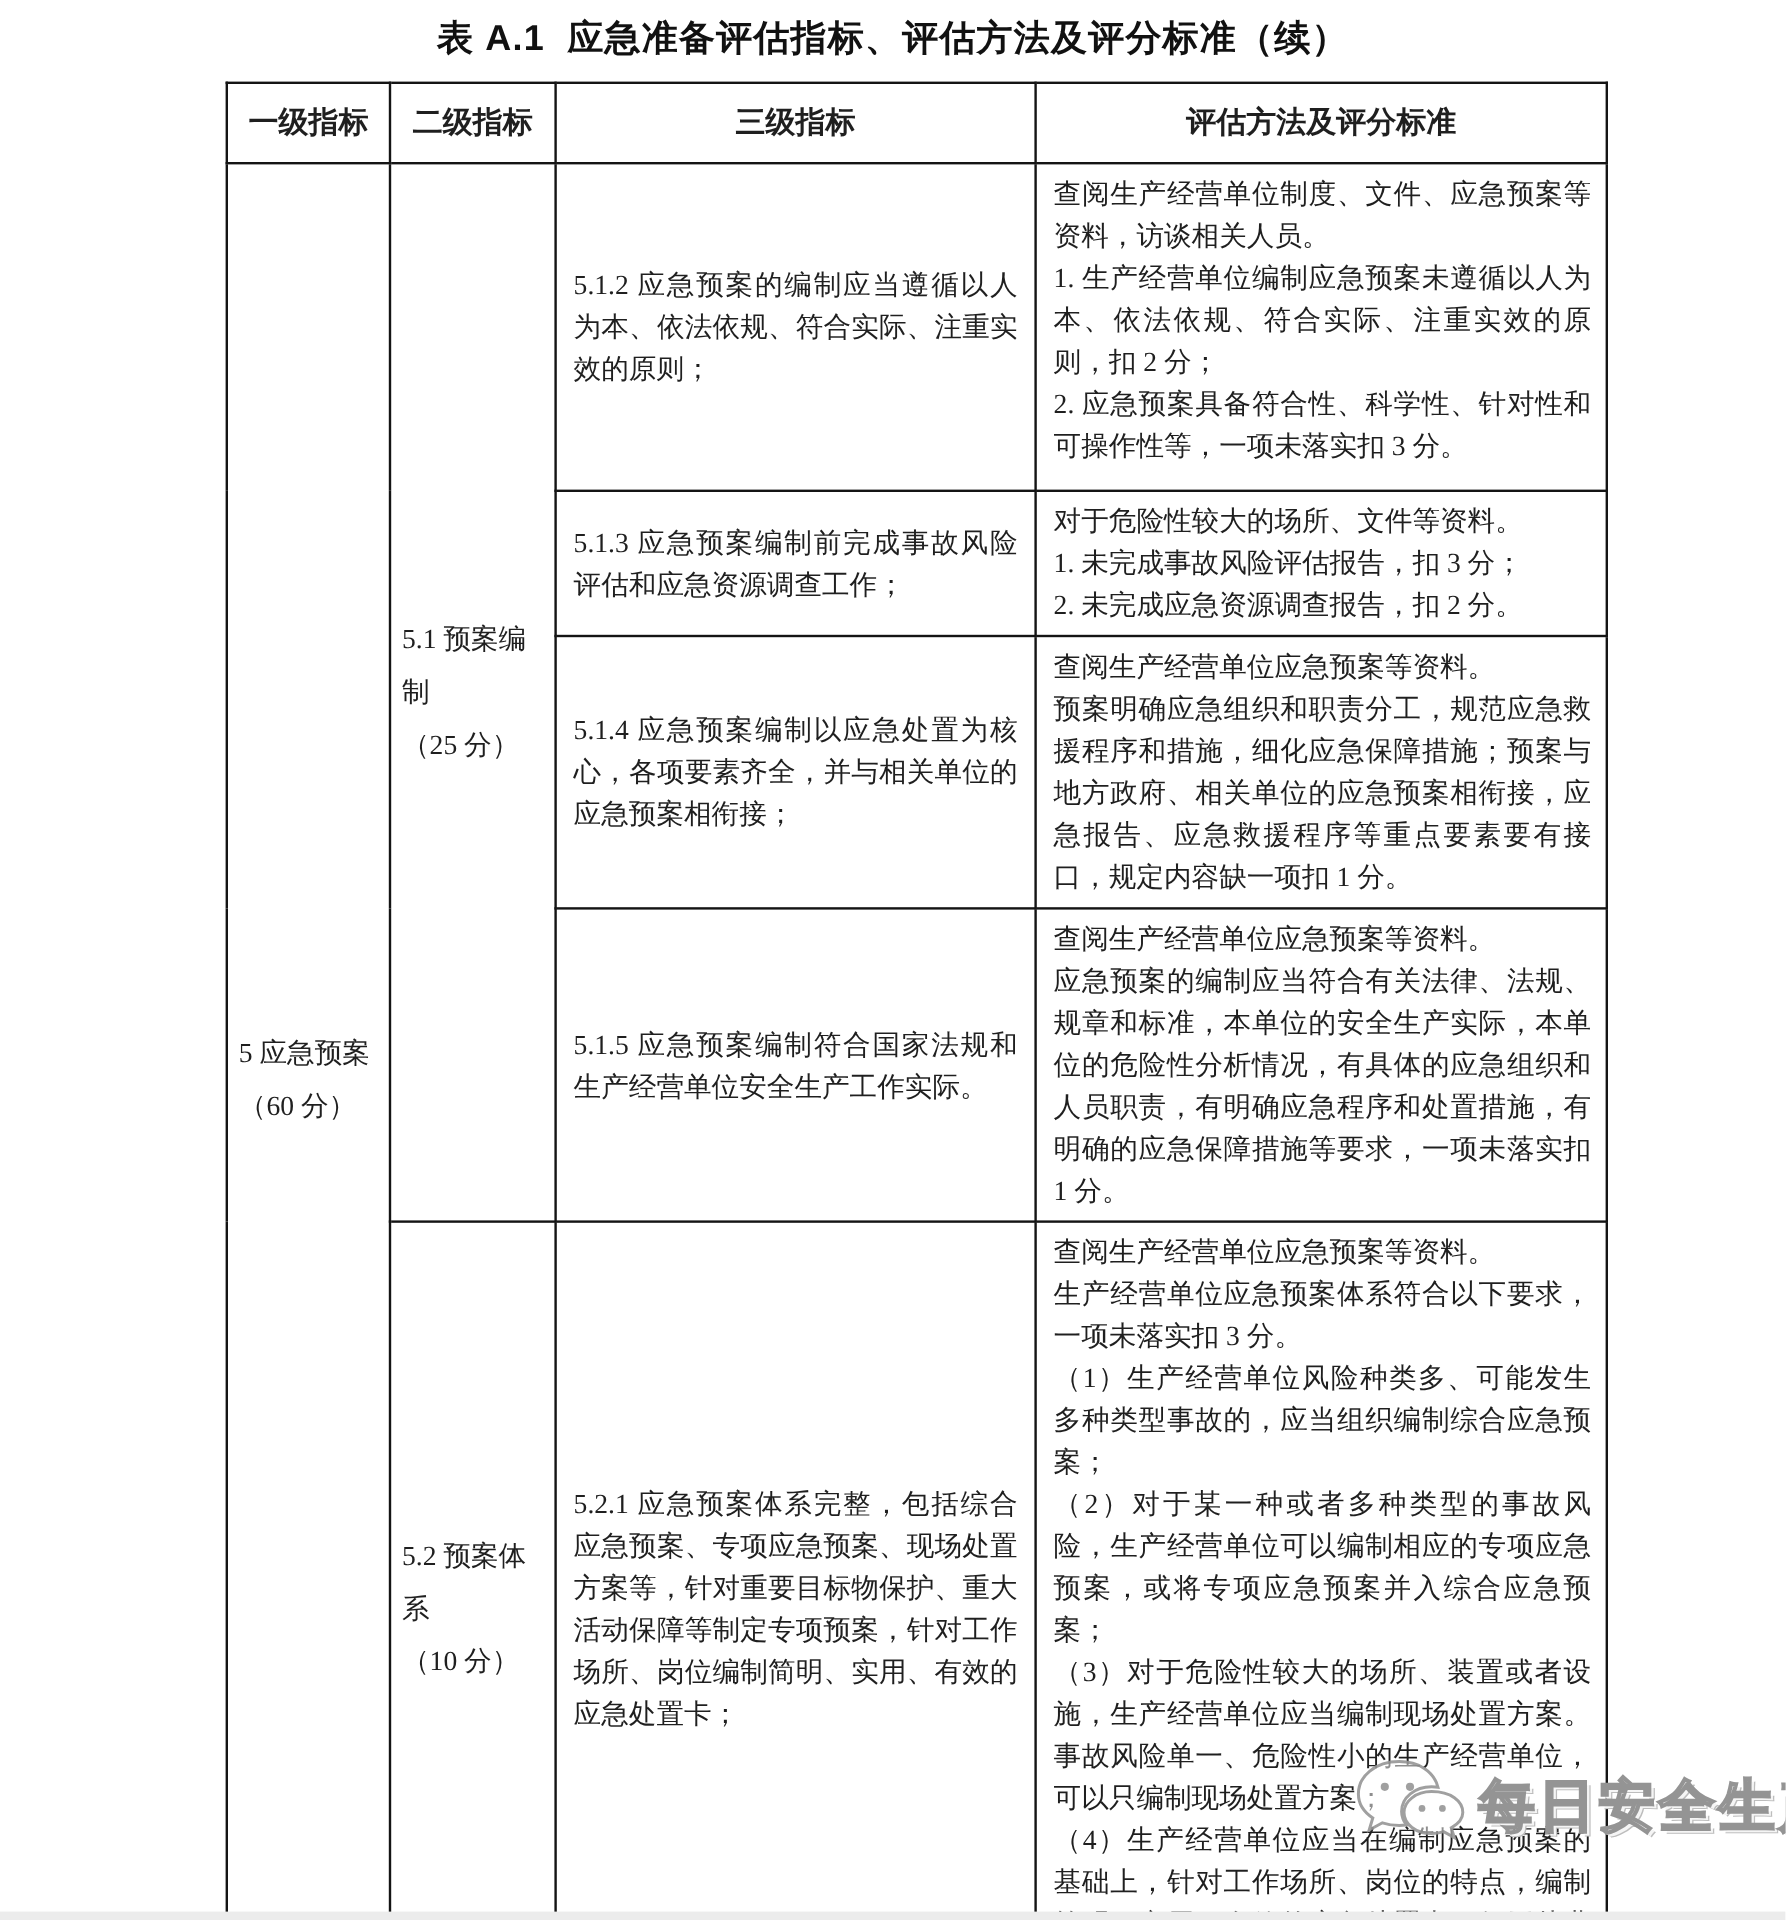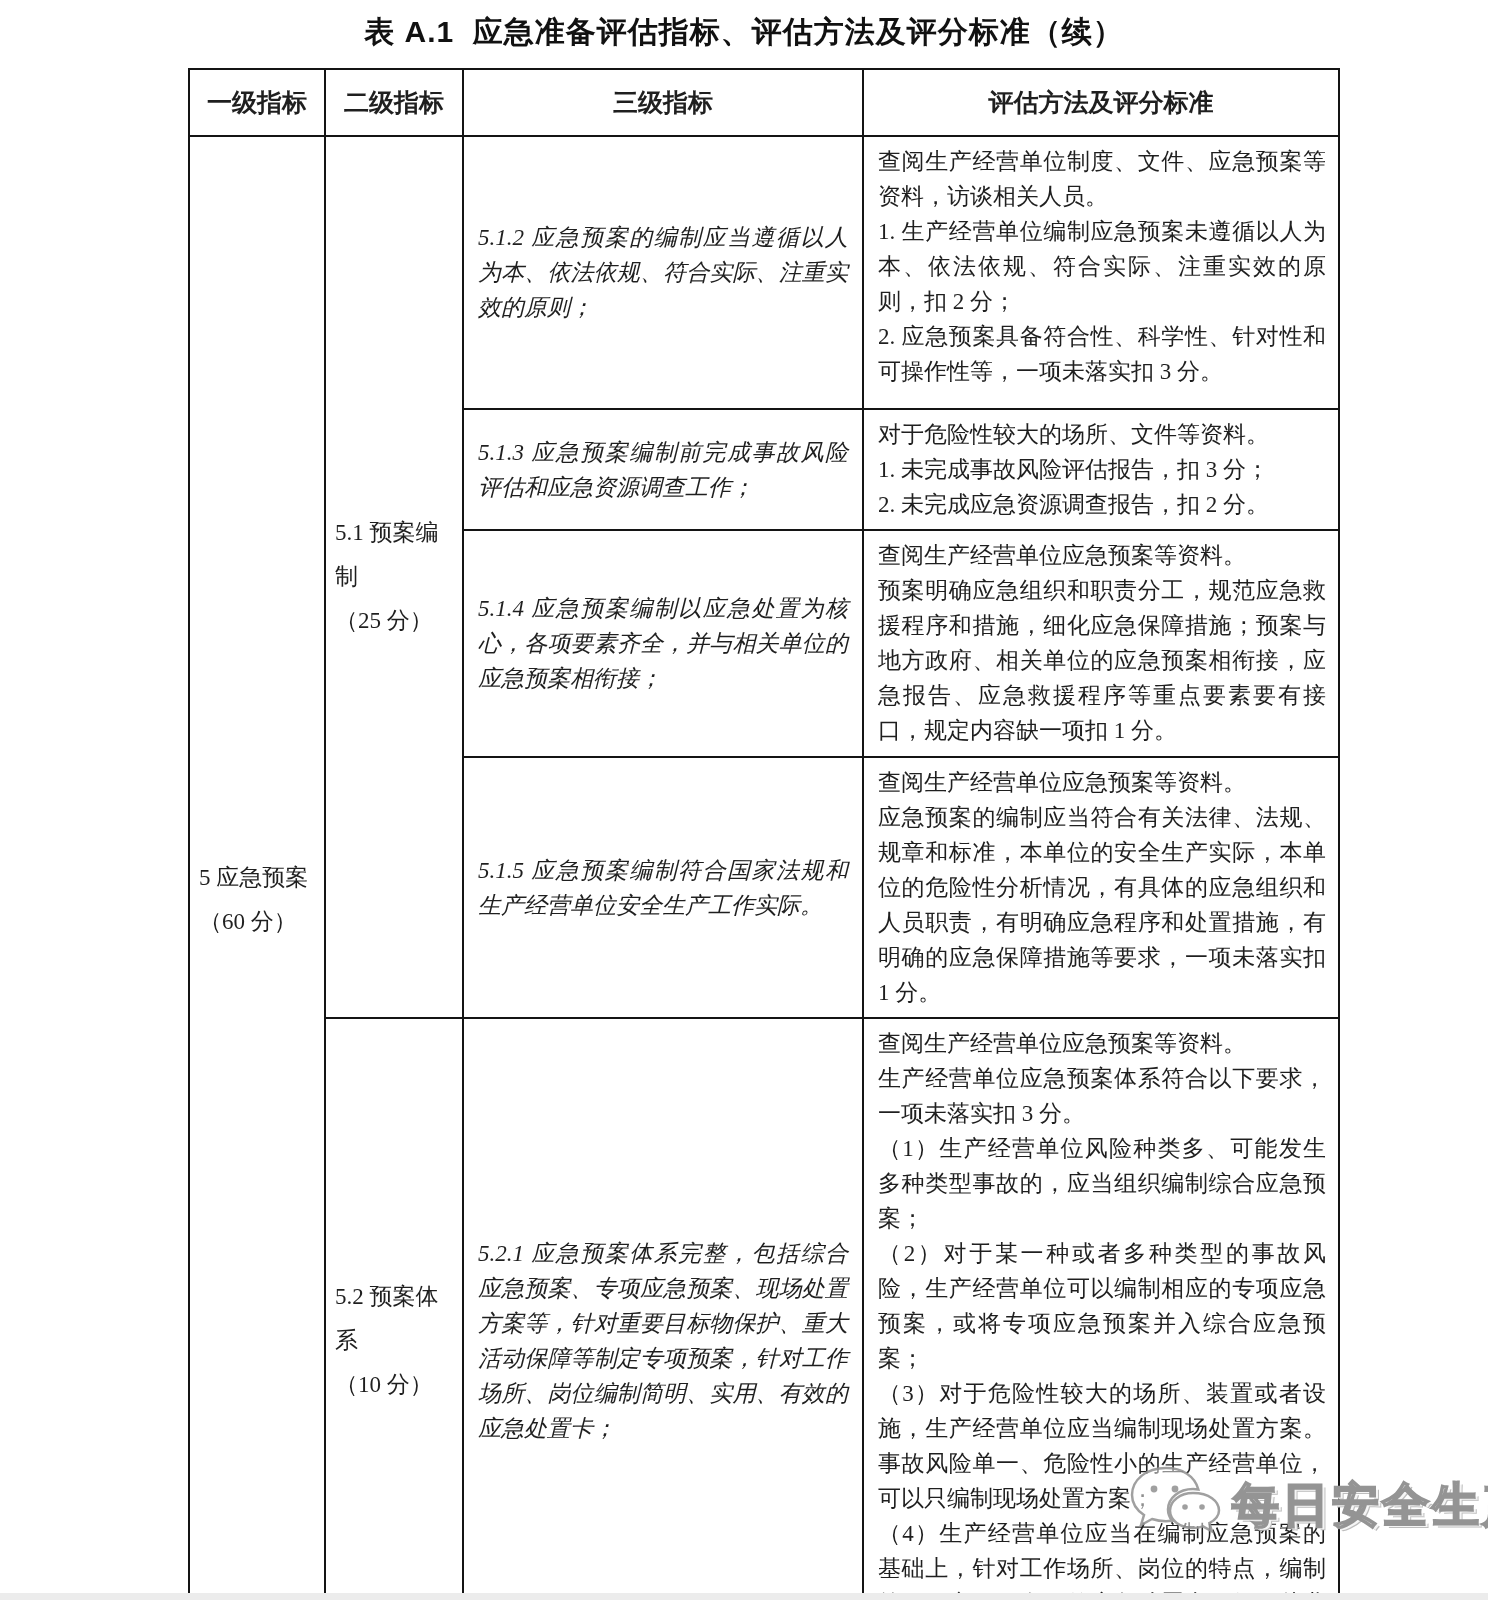--- a/index.html
+++ b/index.html
@@ -25,21 +25,21 @@
   }
   .indicator-table th {
     font-family: Liberation Sans, sans-serif;
     font-weight: bold; font-size: 25px; text-align: center; height: 67px;
   }
   td.lvl-cell {
     white-space: pre-line; text-align: left; padding: 4px 6px 4px 9px;
     line-height: 44px;
   }
   td.ind-cell {
-    text-align: justify; padding: 4px 14px; vertical-align: middle; font-style: italic;
+    text-align: justify; padding: 4px 14px; vertical-align: middle;
   }
   td.method-cell {
     vertical-align: top; padding: 7px 12px 7px 14px;
   }
   td.method-cell p { text-align: justify; margin: 0; }
 
   .r1 td { height: 273px; margin-top: 38px; }
   .r2 td { height: 120px; }
   .r3 td { height: 227px; }
   .r4 td { height: 233px; }

